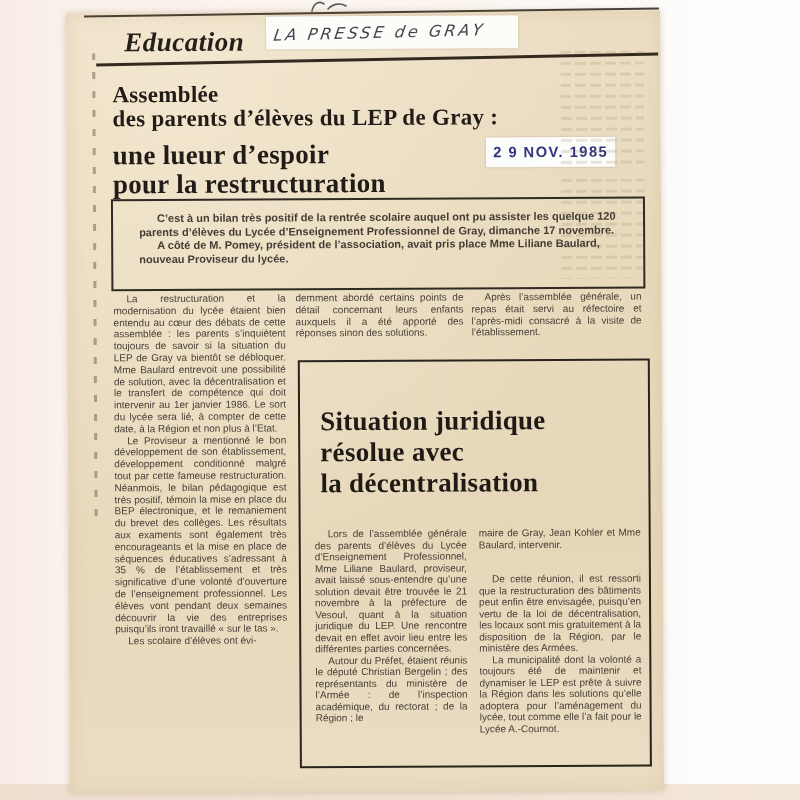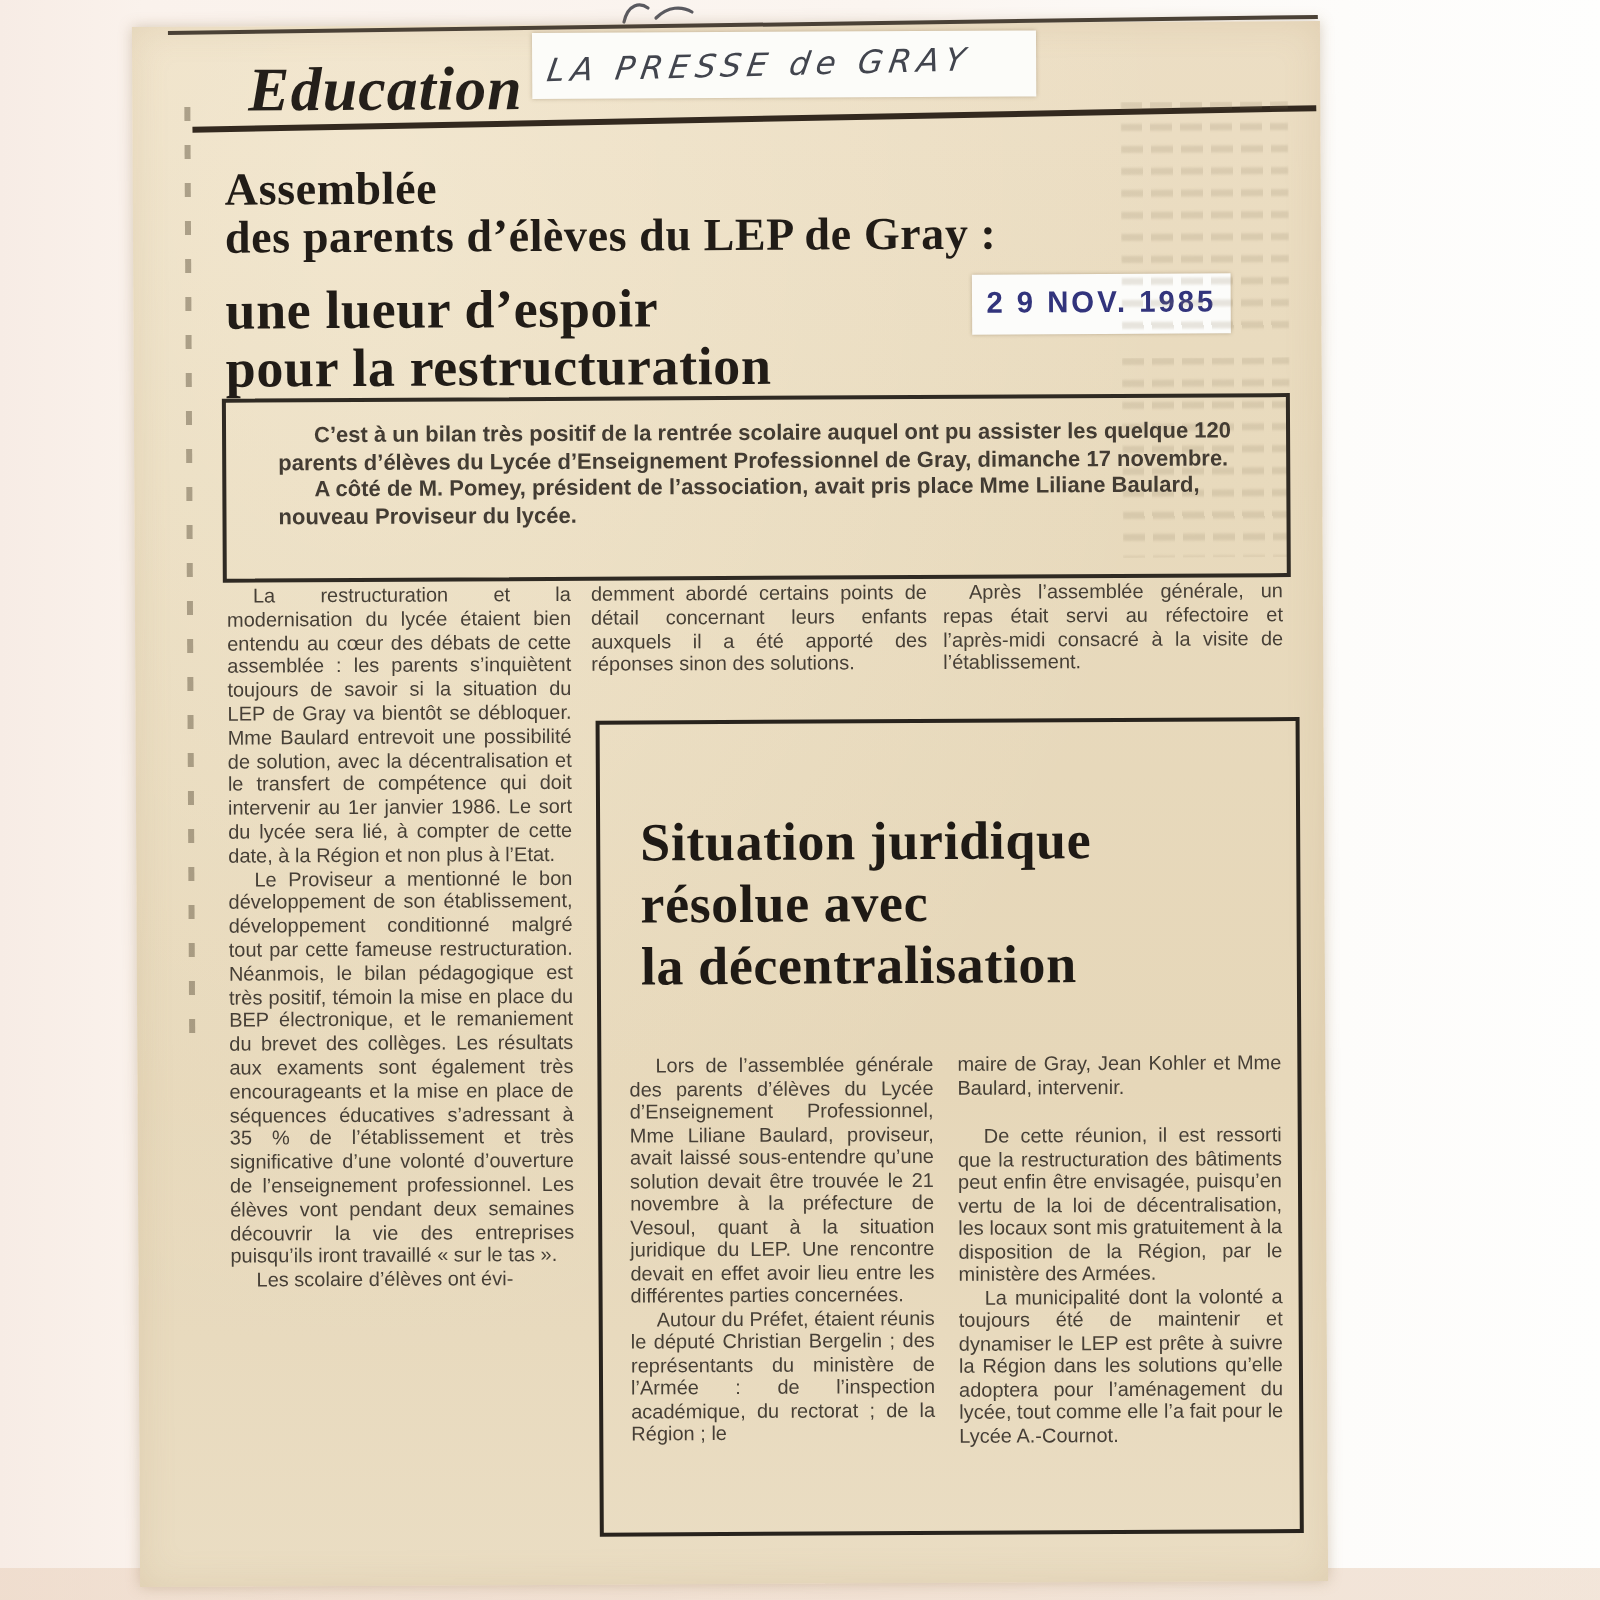--- a/index.html
+++ b/index.html
@@ -24,21 +24,21 @@
     background:repeating-linear-gradient(180deg, rgba(104,92,70,.5) 0 7px, rgba(0,0,0,0) 7px 19px); }
   .hand-label { position:absolute; left:200px; top:4px; width:252px; height:33px;
     background:#fcfcf9; box-shadow:0 0 2px rgba(120,100,70,.4);
     display:flex; align-items:center; padding-left:8px; box-sizing:border-box; }
   .hand-label span {
     font-family:"DejaVu Sans", sans-serif; font-style:italic;
     font-size:16px; letter-spacing:3px; color:#42454e;
     transform: skewX(-10deg) rotate(-1.2deg); white-space:nowrap; }
   .section-label { position:absolute; left:58px; top:14px;
     font-family:"Liberation Serif", serif; font-style:italic; font-weight:700;
-    font-size:31px; color:#241f1a; letter-spacing:.5px;text-align:center; }
+    font-size:27px; color:#241f1a; letter-spacing:.5px;text-align:center; }
   .header-rule { position:absolute; left:30px; top:50px; width:562px; height:2.5px;
     background:#33291f; transform:rotate(-0.8deg); transform-origin:left; }
   .headline { position:absolute; left:46px; top:70px; width:480px;
     font-family:"Liberation Serif", serif; font-weight:700; color:#211c17; }
   .headline .h-sm { font-size:23px; line-height:24px; letter-spacing:.3px; }
   .headline .h-lg { font-size:27px; line-height:29px; letter-spacing:.3px; }
   .headline .gap { height:10px; }
   .stamp { position:absolute; left:418px; top:126px; width:132px; height:30px;
     background:#fcfcfa; box-shadow:0 0 2px rgba(120,100,70,.45);
     color:#32347c; font-weight:700; font-size:15px; letter-spacing:1.5px;
@@ -57,21 +57,21 @@
   .section-box { position:absolute; left:230px; top:348px; width:352px; height:408px;
     border:2.5px solid #28231d; box-sizing:border-box; }
   .section-headline { position:absolute; left:20px; top:44px;
     font-family:"Liberation Serif", serif; font-weight:700;
     font-size:27px; line-height:31px; color:#1f1a15; letter-spacing:.3px; }
   .box-col { position:absolute; font-size:10px; line-height:11.5px;
     text-align:justify; color:#463f36; }
   .box-col p { margin:0; text-indent:13px; }
   .box-col-1 { left:14px;  top:166px; width:152px; }
   .box-col-2 { left:178px; top:166px; width:162px; }
-  .box-col-2 .spaced { margin-top:13px; }
+  .box-col-2 .spaced { margin-top:23px; }
   .no-indent { text-indent:0 !important; }
   .ghost { position:absolute; width:84px; opacity:.5; filter:blur(.6px);
     background:repeating-linear-gradient(180deg, rgba(148,132,102,.38) 0 3.5px, rgba(0,0,0,0) 3.5px 11px);
     -webkit-mask-image:repeating-linear-gradient(90deg, #000 0 11px, rgba(0,0,0,0) 11px 15px);
     mask-image:repeating-linear-gradient(90deg, #000 0 11px, rgba(0,0,0,0) 11px 15px); }
   .ghost-1 { left:494px; top:40px;  height:120px; }
   .ghost-2 { left:494px; top:168px; height:100px; }
   .hand-fragment { position:absolute; left:308px; top:0; }
 </style>
 </head>

